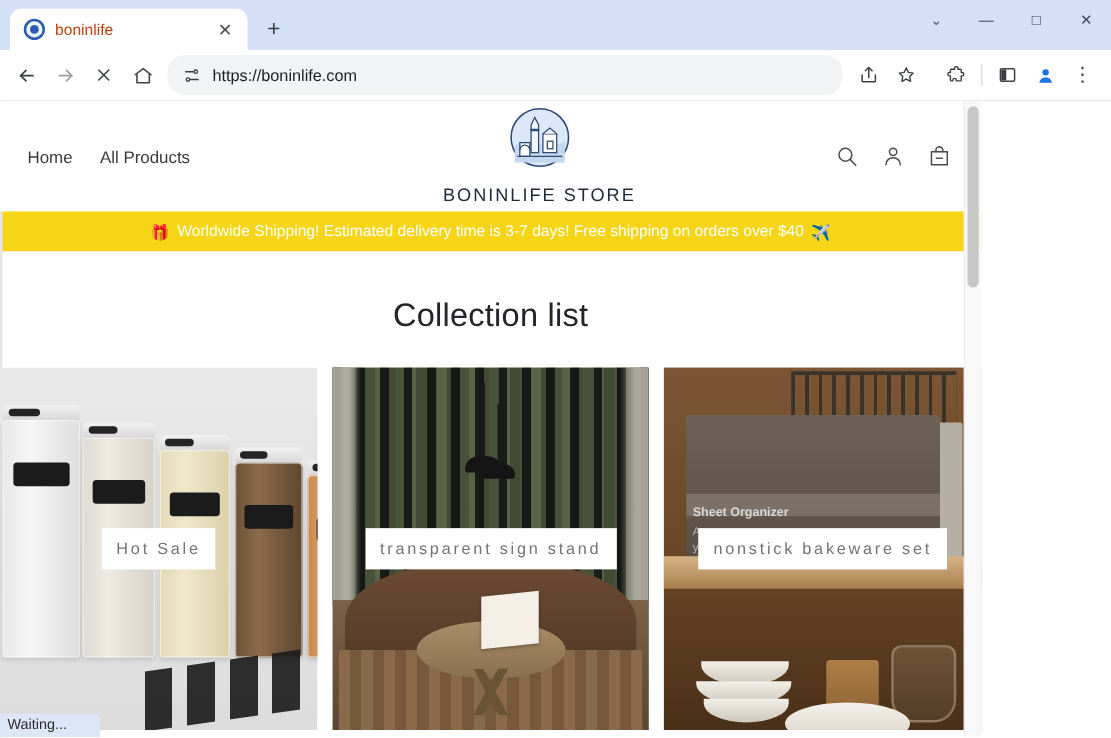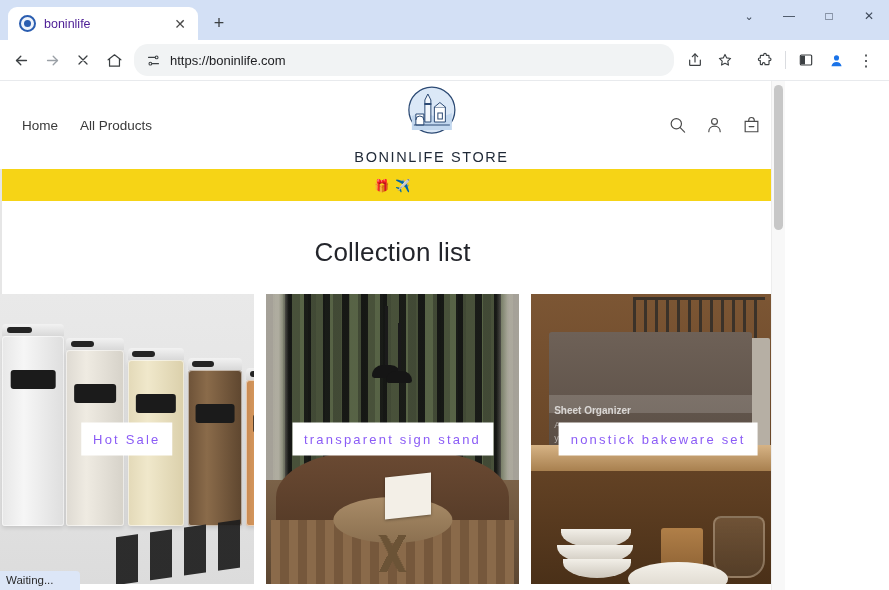--- a/index.html
+++ b/index.html
@@ -37,21 +37,21 @@
     background: #eef3fb;
     position: relative;
   }
   .favicon::after {
     content: "";
     position: absolute; left: 3px; top: 3px;
     width: 7px; height: 7px; border-radius: 50%;
     background: #2a5db0;
   }
   .tab-title {
-    font-size: 12.5px; color: #4c1d95;
+    font-size: 12.5px; color: #c2410c;
     flex: 1; white-space: nowrap; overflow: hidden;
   }
   .tab-close {
     width: 20px; height: 20px; border-radius: 50%;
     display: flex; align-items: center; justify-content: center;
     color: #4a4a4a; font-size: 14px; line-height: 1;
   }
   .newtab {
     width: 28px; height: 28px; margin: 0 0 3px 7px;
     border-radius: 50%;
@@ -188,21 +188,21 @@
   .coll-card.c1 { margin-left: 0; }
   .coll-media {
     position: absolute; inset: 0;
     background: #cfcfcf;
   }
   .coll-label {
     position: absolute;
     left: 50%; top: 50%;
     transform: translate(-50%, -50%);
     background: #ffffff;
-    color: #8b5cf6;
+    color: #737373;
     font-size: 13px;
     letter-spacing: 2.2px;
     padding: 9px 12px;
     white-space: nowrap;
   }
 
   
   
   .img-cereal {
     background: linear-gradient(#e9e9e9 0%, #e3e3e3 55%, #dcdcdc 100%);
@@ -550,20 +550,21 @@
                 <path d="M4 7.5h16v13H4z"></path>
                 <path d="M8.5 7.5V6a3.5 3.5 0 0 1 7 0v1.5"></path>
                 <path d="M9 14h6"></path>
               </svg>
           </span>
         </div>
       </div>
 
       <div class="announce">
         <span class="emoji lead">🎁</span>
+        <span>Worldwide Shipping! Estimated delivery time is 3-7 days! Free shipping on orders over $40</span>
         <span class="emoji">✈️</span>
       </div>
 
       <h1 class="section-title">Collection list</h1>
 
       <div class="collections">
 
         <div class="coll-card c1">
           <div class="coll-media img-cereal">
             <div class="jar" style="left:2px;  width:62px; height:190px; background:linear-gradient(90deg,#e7e7e7,#f6f6f6 35%,#dedede);">

